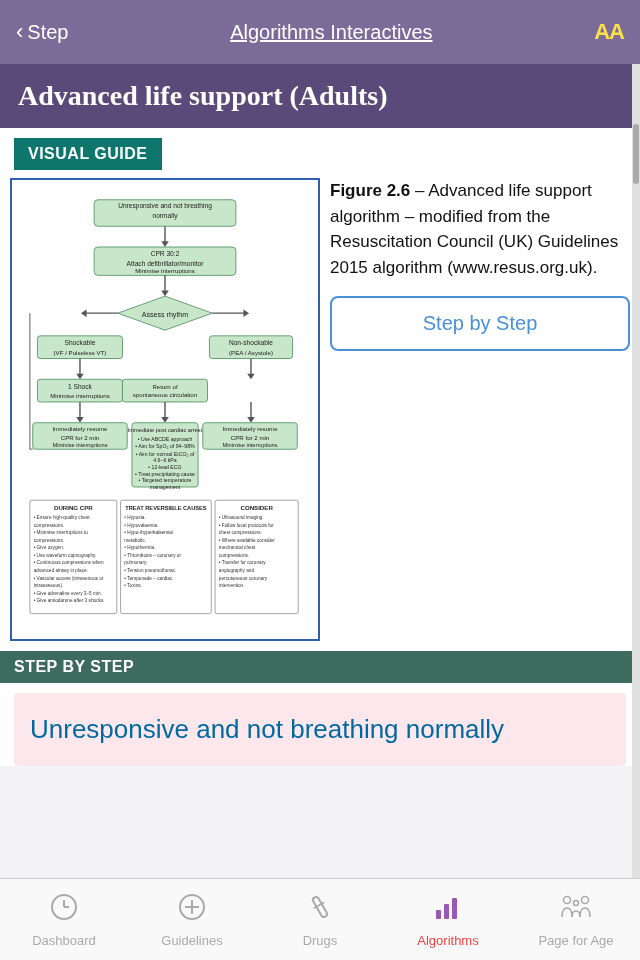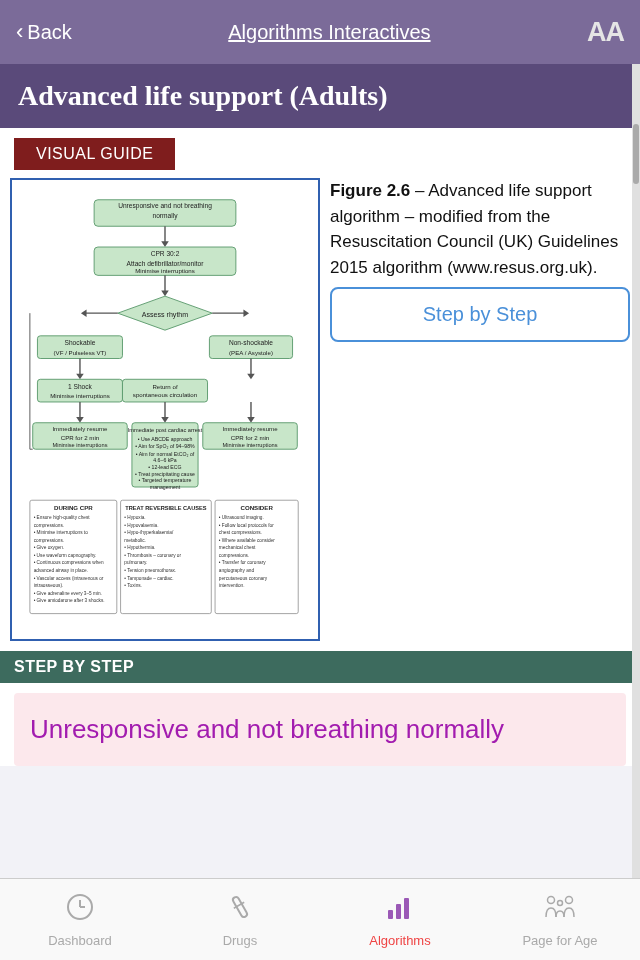--- a/index.html
+++ b/index.html
@@ -37,46 +37,46 @@
     }
     .nav-title {
       color: white;
       font-size: 20px;
       font-weight: 500;
       text-align: center;
       flex: 1;
       text-decoration: underline;
     }
     .nav-font-size {
-      color: #e5e5e5;
-      font-size: 27px;
+      color: #fde047;
+      font-size: 22px;
       font-weight: bold;
       letter-spacing: -1px;
       cursor: pointer;
     }
 
     
     .page-title-bar {
       background: #5a4a7a;
       padding: 16px 18px;
       font-family: Liberation Serif, serif;
     }
     .page-title-bar h1 {
       color: white;
       font-size: 28px;
       font-weight: bold;
     }
 
     
     .section-label {
-      background: #7f1d1d;
+      background: #0f766e;
       color: white;
       font-size: 16px;
-      font-weight: normal;
-      padding: 7px 22px;
+      font-weight: bold;
+      padding: 7px 14px;
       letter-spacing: 0.5px;
       display: inline-block;
     }
     .section-label-bar {
       background: #3d6b5e;
       width: 100%;
       padding: 7px 14px;
     }
     .section-label-bar span {
       color: white;
@@ -116,21 +116,21 @@
     .flowchart-svg {
       width: 100%;
       height: auto;
     }
 
     
     .figure-caption-area {
       flex: 1;
       display: flex;
       flex-direction: column;
-      gap: 7px;
+      gap: 16px;
     }
     .figure-caption-text {
       font-size: 17px;
       line-height: 1.5;
       color: #111;
     }
     .figure-caption-text strong {
       font-weight: bold;
     }
 
@@ -152,21 +152,21 @@
     }
 
     .step-content-box {
       background: #fce8ec;
       margin: 10px 14px;
       padding: 18px 16px;
       border-radius: 4px;
     }
     .step-content-text {
       font-size: 26px;
-      color: #a21caf;
+      color: #0369a1;
       line-height: 1.4;
     }
 
     
     .tab-bar {
       position: absolute;
       bottom: 0;
       left: 0;
       width: 640px;
       height: 82px;
@@ -216,21 +216,21 @@
       margin: 2px auto;
       margin-top: 60px;
     }
   </style>
 </head>
 <body>
 
 <div class="nav-bar">
   <div class="nav-back">
     <span class="chevron">‹</span>
-    <span>Back</span>
+    <span>Step</span>
   </div>
   <div class="nav-title">Algorithms Interactives</div>
   <div class="nav-font-size">AA</div>
 </div>
 
 <div class="page-title-bar">
   <h1>Advanced life support (Adults)</h1>
 </div>
 
 <div class="visual-guide-section">
@@ -395,20 +395,30 @@
         <circle cx="15" cy="15" r="12" stroke="#aaa" stroke-width="2" fill="none"></circle>
         <line x1="15" y1="8" x2="15" y2="15" stroke="#aaa" stroke-width="2"></line>
         <line x1="15" y1="15" x2="20" y2="15" stroke="#aaa" stroke-width="2"></line>
       </svg>
     </span>
     <span class="tab-label">Dashboard</span>
   </div>
   <div class="tab-item">
     <span class="tab-icon">
       <svg width="30" height="30" viewBox="0 0 30 30" fill="none" xmlns="http://www.w3.org/2000/svg">
+        <circle cx="15" cy="15" r="12" stroke="#aaa" stroke-width="2" fill="none"></circle>
+        <line x1="15" y1="8" x2="15" y2="22" stroke="#aaa" stroke-width="2"></line>
+        <line x1="8" y1="15" x2="22" y2="15" stroke="#aaa" stroke-width="2"></line>
+      </svg>
+    </span>
+    <span class="tab-label">Guidelines</span>
+  </div>
+  <div class="tab-item">
+    <span class="tab-icon">
+      <svg width="30" height="30" viewBox="0 0 30 30" fill="none" xmlns="http://www.w3.org/2000/svg">
         <rect x="12" y="4" width="6" height="22" rx="3" stroke="#aaa" stroke-width="2" fill="none" transform="rotate(-30 15 15)"></rect>
         <line x1="9" y1="13" x2="21" y2="13" stroke="#aaa" stroke-width="1.5" transform="rotate(-30 15 15)"></line>
       </svg>
     </span>
     <span class="tab-label">Drugs</span>
   </div>
   <div class="tab-item">
     <span class="tab-icon active">
       <svg width="30" height="30" viewBox="0 0 30 30" fill="none" xmlns="http://www.w3.org/2000/svg">
         <rect x="3" y="18" width="5" height="9" rx="1" fill="#9b59b6"></rect>

